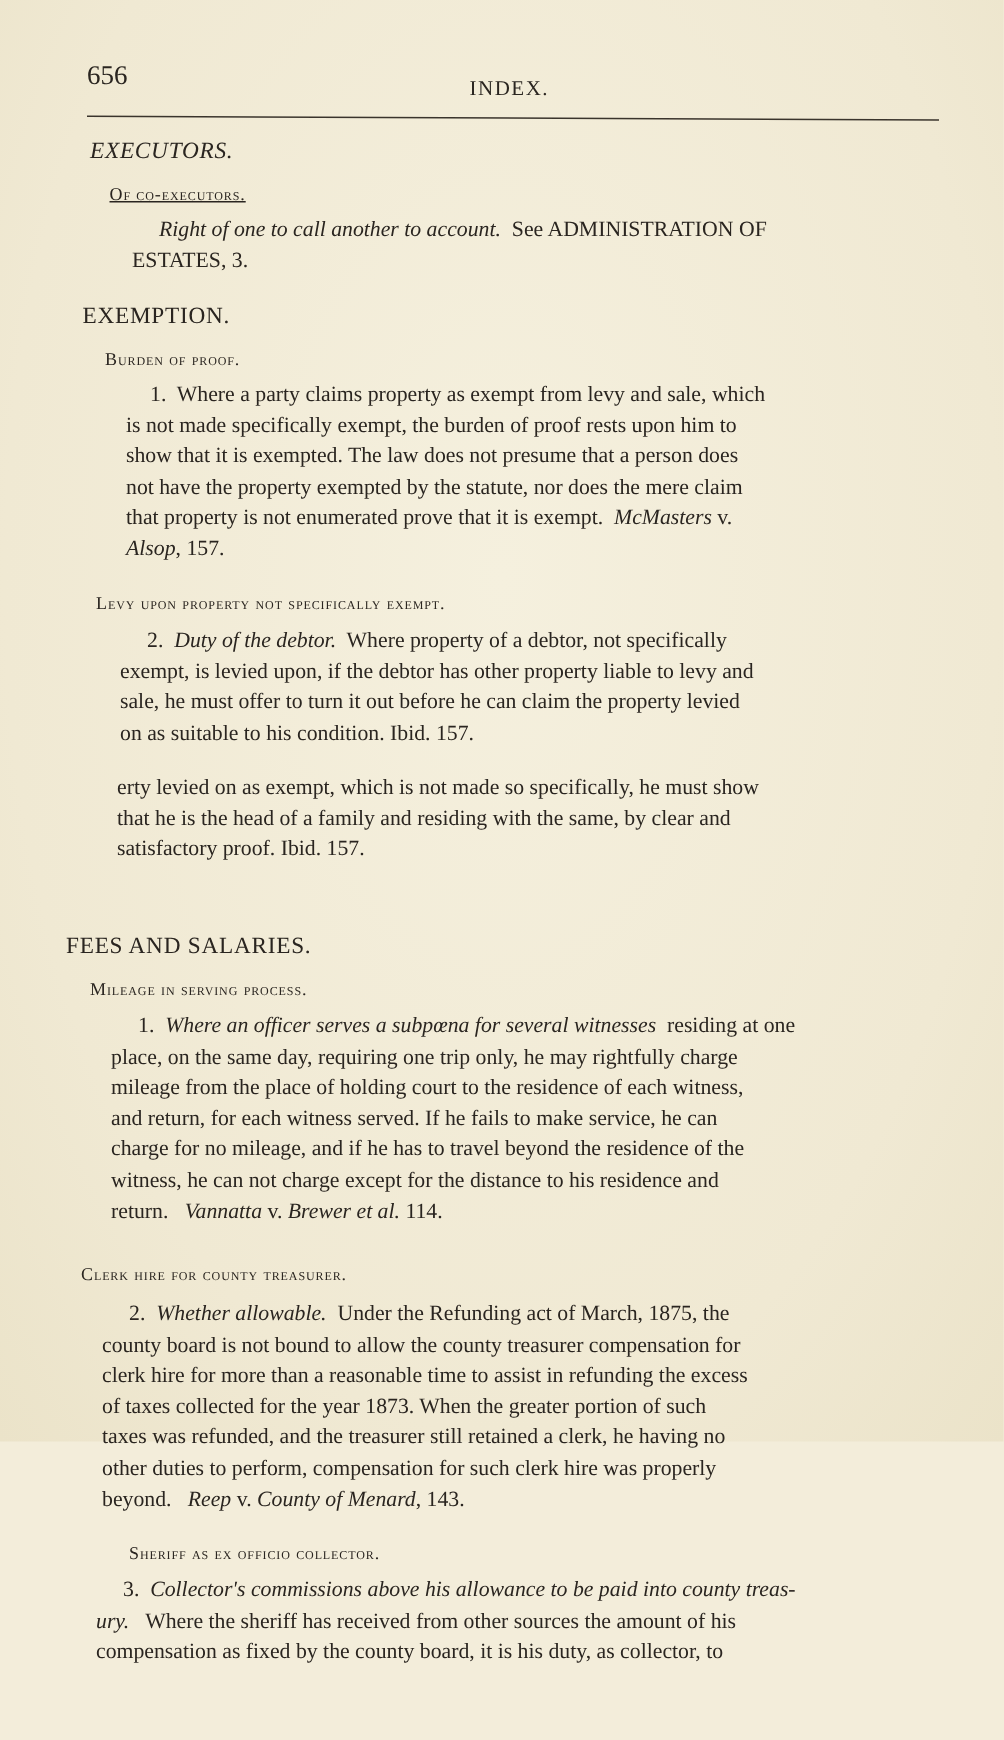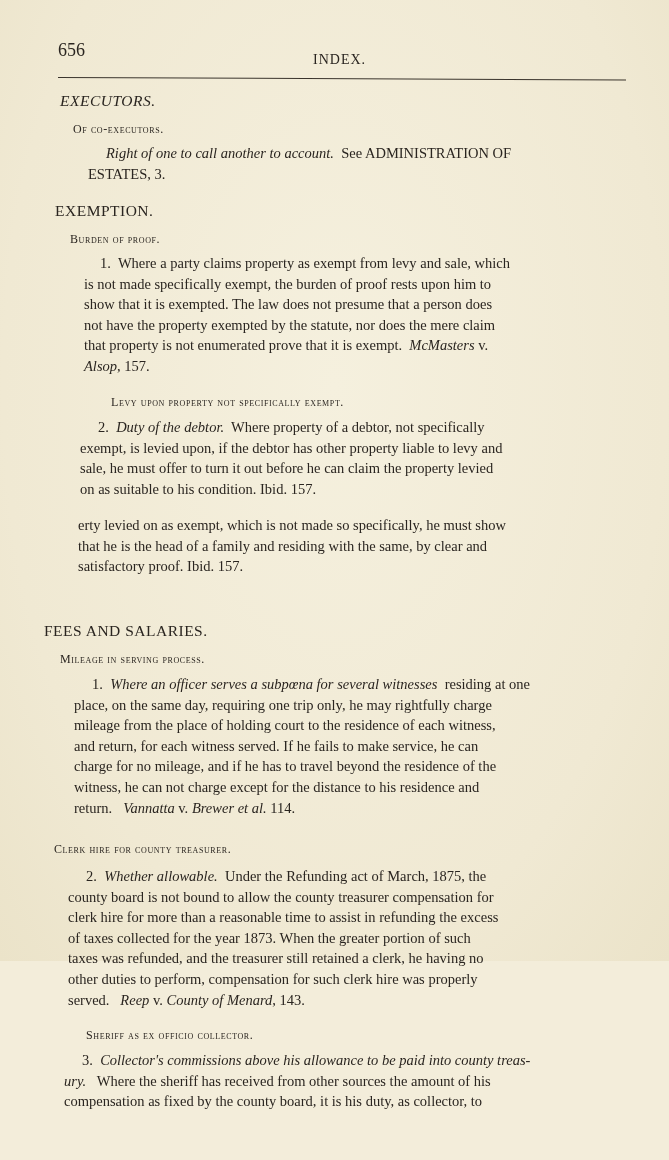--- a/index.html
+++ b/index.html
@@ -25,21 +25,21 @@
 </head>
 <body>
 
 <div class="page">
 
   <div class="abs pagenum">656</div>
   <div class="abs runhead">INDEX.</div>
   <div class="rule"></div>
 
   <div class="abs heading" style="left:60px; top:92px;font-style:italic;">EXECUTORS.</div>
-  <div class="abs sub" style="left:73px; top:122px;">Of co-executors.</div>
+  <div class="abs sub" style="left:73px; top:122px;text-decoration:underline;">Of co-executors.</div>
   <div class="para" style="left:88px; top:143px; width:538px;">
     <span class="ln" style="padding-left:18px;">
       <i>Right of one to call another to account.</i>&nbsp;
       <span>See ADMINISTRATION OF</span>
     </span>
     <span class="ln">ESTATES, 3.</span>
   </div>
 
   <div class="abs heading" style="left:55px; top:202px;">EXEMPTION.</div>
   <div class="abs sub" style="left:70px; top:232px;">Burden of proof.</div>
@@ -54,21 +54,21 @@
     <span class="ln">
       <span>that property is not enumerated prove that it is exempt.</span>&nbsp;
       <i>McMasters</i>
       <span>v.</span>
     </span>
     <span class="ln">
       <i>Alsop</i><span>, 157.</span>
     </span>
   </div>
 
-  <div class="abs sub" style="left:64px; top:395px;margin-left:47px;">Levy upon property not specifically exempt.</div>
+  <div class="abs sub" style="left:64px; top:395px;">Levy upon property not specifically exempt.</div>
   <div class="para" style="left:80px; top:417px; width:542px;">
     <span class="ln" style="padding-left:18px;">
       <span>2.</span>&nbsp;
       <i>Duty of the debtor.</i>&nbsp;
       <span>Where property of a debtor, not specifically</span>
     </span>
     <span class="ln">exempt, is levied upon, if the debtor has other property liable to levy and</span>
     <span class="ln">sale, he must offer to turn it out before he can claim the property levied</span>
     <span class="ln">on as suitable to his condition.  Ibid. 157.</span>
   </div>
@@ -107,21 +107,21 @@
       <span>2.</span>&nbsp;
       <i>Whether allowable.</i>&nbsp;
       <span>Under the Refunding act of March, 1875, the</span>
     </span>
     <span class="ln">county board is not bound to allow the county treasurer compensation for</span>
     <span class="ln">clerk hire for more than a reasonable time to assist in refunding the excess</span>
     <span class="ln">of taxes collected for the year 1873. When the greater portion of such</span>
     <span class="ln">taxes was refunded, and the treasurer still retained a clerk, he having no</span>
     <span class="ln">other duties to perform, compensation for such clerk hire was properly</span>
     <span class="ln">
-      <span>served.</span>&nbsp;&nbsp;
+      <span>beyond.</span>&nbsp;&nbsp;
       <i>Reep</i>
       <span>v.</span>
       <i>County of Menard</i><span>, 143.</span>
     </span>
   </div>
 
   <div class="abs sub" style="left:50px; top:1028px;margin-left:36px;">Sheriff as ex officio collector.</div>
   <div class="para" style="left:64px; top:1050px; width:552px;">
     <span class="ln" style="padding-left:18px;">
       <span>3.</span>&nbsp;

